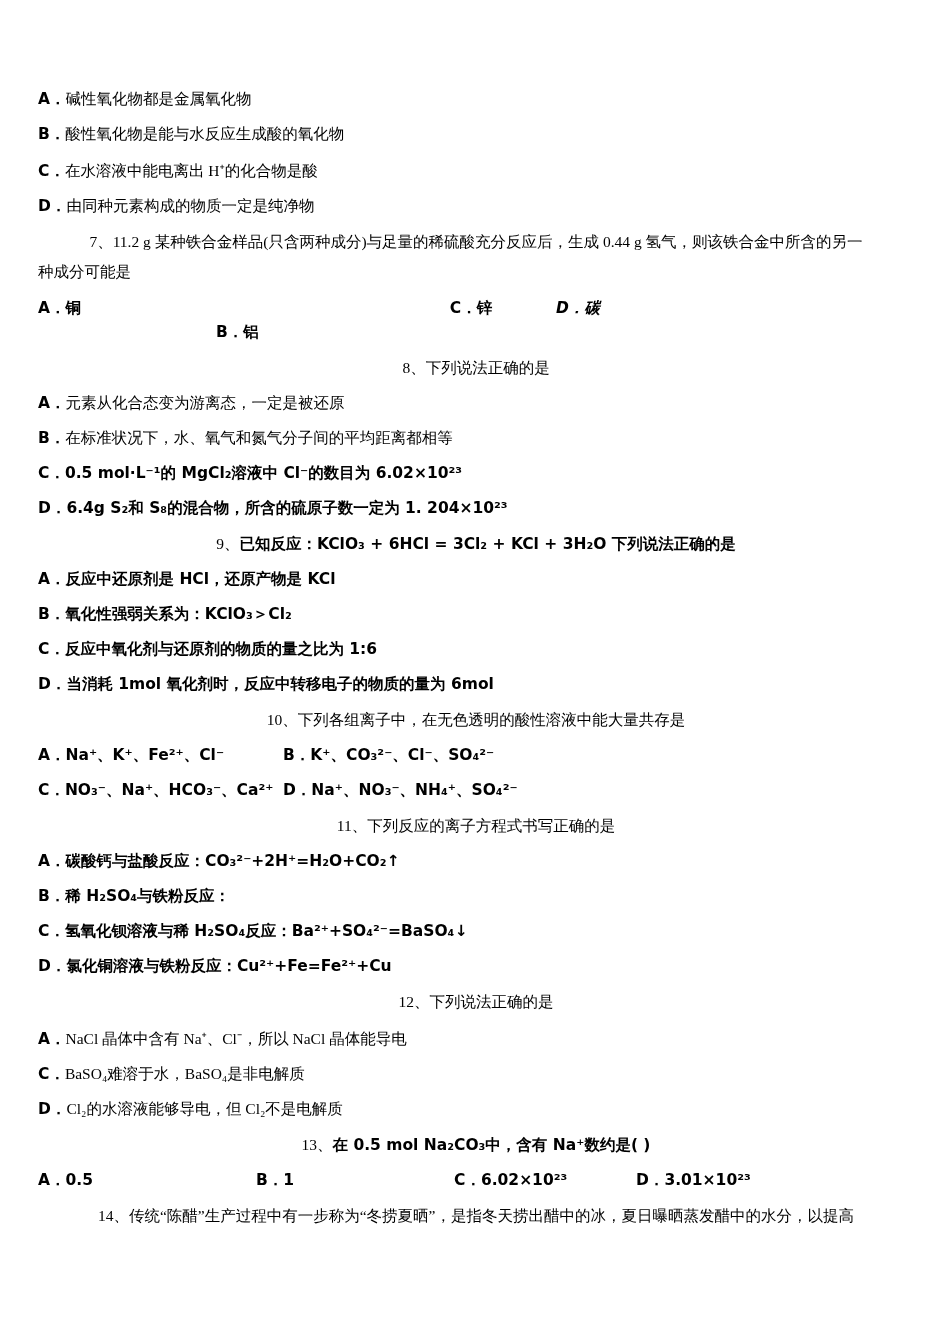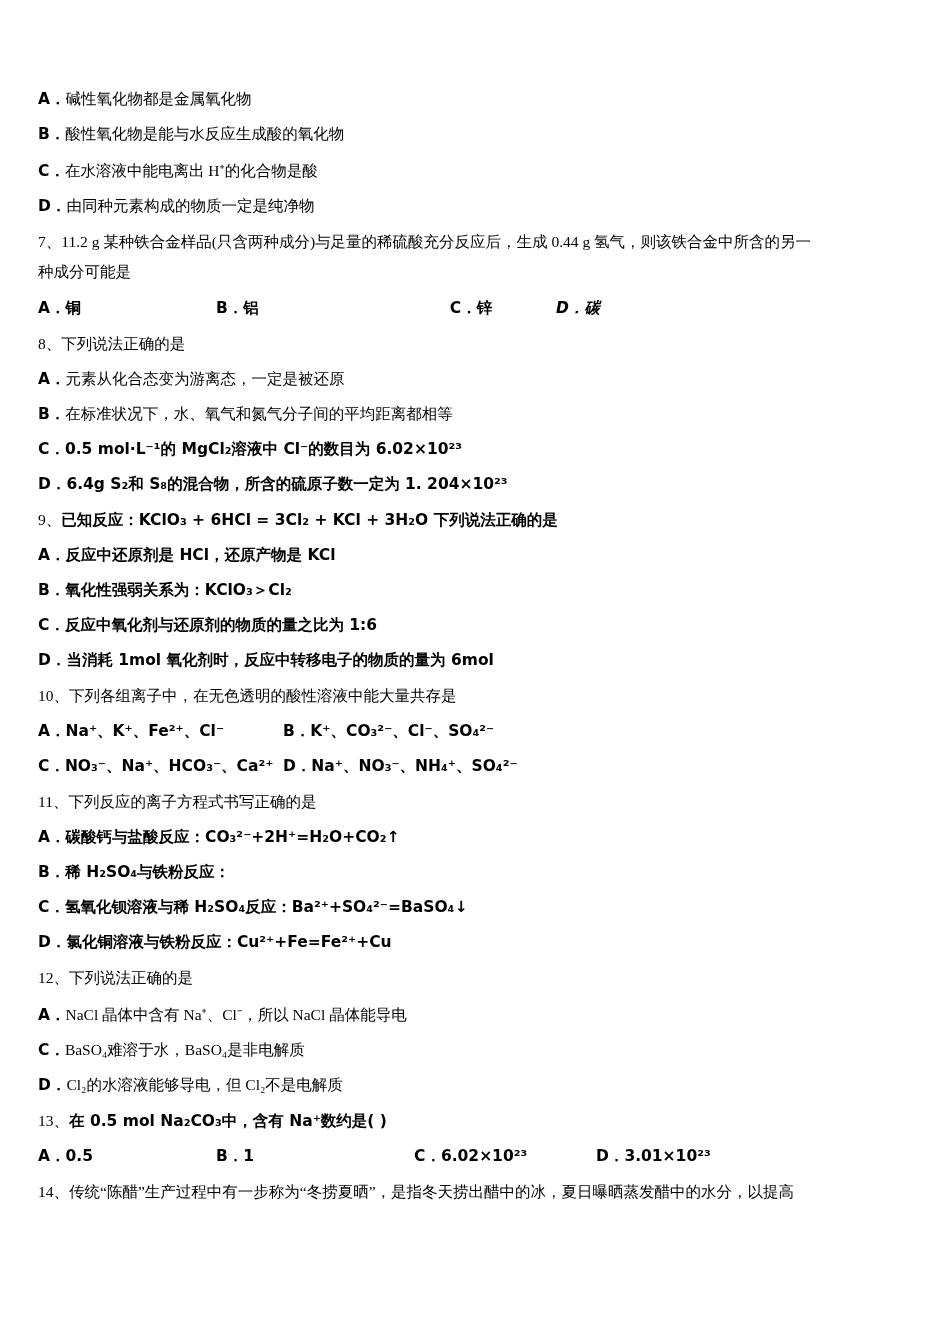--- a/index.html
+++ b/index.html
@@ -29,52 +29,53 @@
     width: 876px;
   }
   
   .opt {
     padding: 7px 0 7px 0;
     font-size: 15.5px;
   }
   .q {
     padding: 8px 0 7px 0;
     font-size: 15.5px;
+    text-align: center;
   }
   .q-cont {
     padding: 2px 0 8px 0;
     font-size: 15.5px;
   }
   .hei {
     font-family: "DejaVu Sans", "Liberation Sans", sans-serif;
     font-weight: bold;
   }
   .song {
     font-family: "Liberation Serif", serif;
   }
 
   
   .row4 {
     display: flex;
     padding: 7px 0 7px 0;
     font-size: 15.5px;
   }
   .row4 > div:nth-child(1) { width: 178px; }
-  .row4 > div:nth-child(2) { width: 170px; }
+  .row4 > div:nth-child(2) { width: 170px; margin-top: 24px; }
   .row4 > div:nth-child(3) { width: 170px; text-align: center; }
   .row4 > div:nth-child(4) { width: auto; font-style: italic; }
 
   .row4b {
     display: flex;
     padding: 7px 0 7px 0;
     font-size: 15.5px;
     align-items: center;
   }
   .row4b > div:nth-child(1) { width: 178px; }
-  .row4b > div:nth-child(2) { width: 198px; }
+  .row4b > div:nth-child(2) { width: 198px; margin-left: 40px; }
   .row4b > div:nth-child(3) { width: 182px; }
   .row4b > div:nth-child(4) { width: auto; }
 
   .row2 {
     display: flex;
     padding: 7px 0 7px 0;
     font-size: 15.5px;
   }
   .row2 > div:nth-child(1) { width: 245px; }
   .row2 > div:nth-child(2) { width: auto; }

